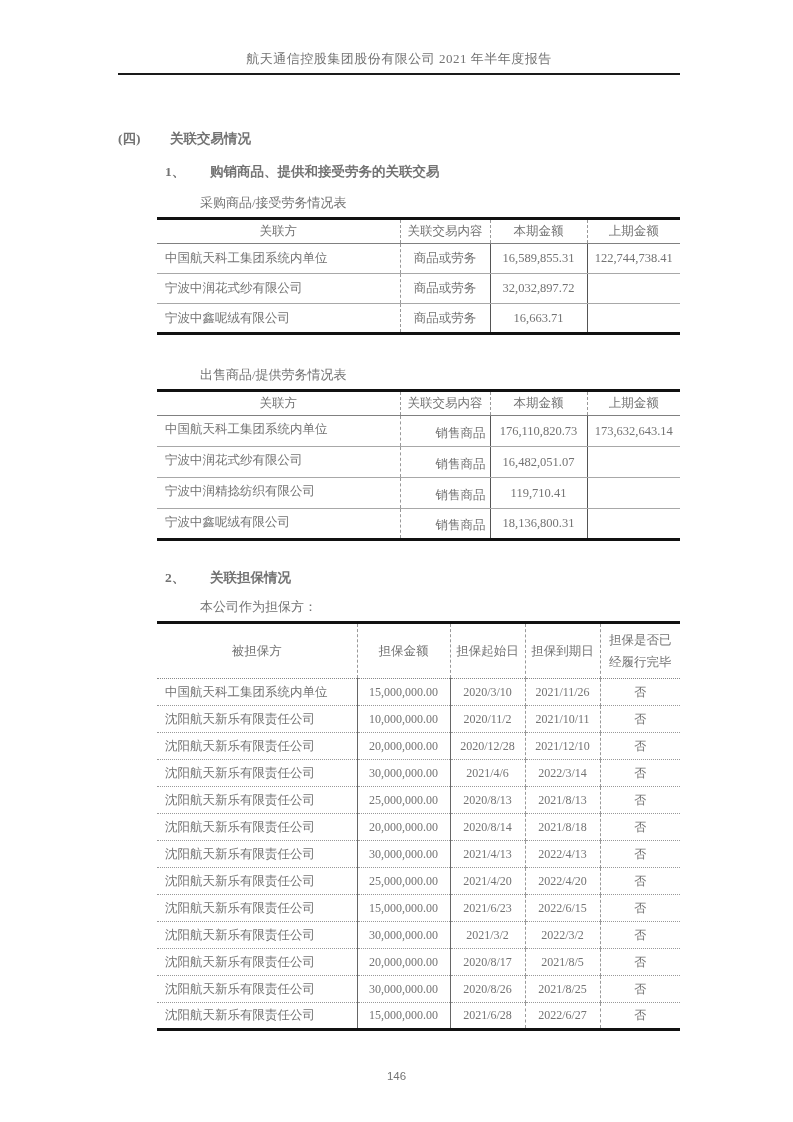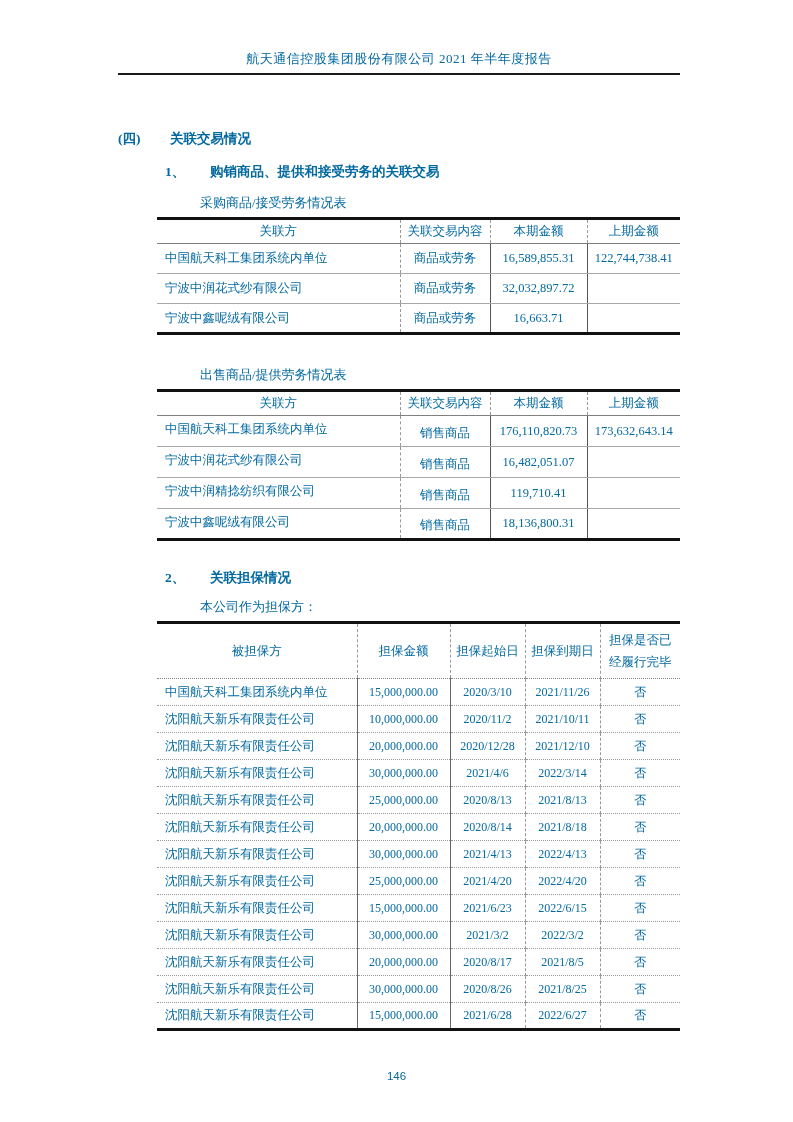--- a/index.html
+++ b/index.html
@@ -2,21 +2,21 @@
 <html><head>
 <meta charset="utf-8">
 <style>
   * { margin:0; padding:0; box-sizing:border-box; }
   html,body { background:#e8e8e8; }
   .page {
     position:relative;
     width:793px; height:1122px;
     margin:0 auto;
     background:#ffffff;
-    color:#0369a1;
+    color:#737373;
     font-family:"Liberation Serif","DejaVu Serif",serif;
     overflow:hidden;
   }
   .content { position:absolute; left:118px; top:50px; width:562px; }
 
   .doc-header {
     text-align:center;
     font-size:13px;
     letter-spacing:0.5px;
     padding-bottom:5px;
@@ -65,21 +65,21 @@
 
   
   #t1 th, #t2 th { height:25px; border-bottom:1px solid #808080; }
   #t1 td { height:30px; border-bottom:1px solid #a8a8a8; }
   #t2 td { height:31px; border-bottom:1px solid #a8a8a8; }
   #t1 tbody tr:last-child td, #t2 tbody tr:last-child td { border-bottom:none; }
   #t1 td.c2, #t2 td.c2 { border-left:1px solid #555; border-right:1px solid #555; }
 
   
   #t2 td.c0 { vertical-align:top; padding-top:5px; }
-  #t2 td.c1 { vertical-align:bottom; padding-bottom:4px; }
+  #t2 td.c1 { vertical-align:bottom; padding-bottom:4px;text-align:right; }
 
   
   #t3 th { height:56px; border-bottom:1px dotted #888; white-space:pre-line; line-height:22px; }
   #t3 td { height:27px; border-bottom:1px dotted #999; font-size:12px; }
   #t3 tbody tr:last-child td { border-bottom:none; }
   #t3 td.c1 { border-left:1px solid #666; border-right:1px solid #666; }
   #t3 td.c0 { font-size:12.5px; }
 
   .page-number {
     position:absolute;

